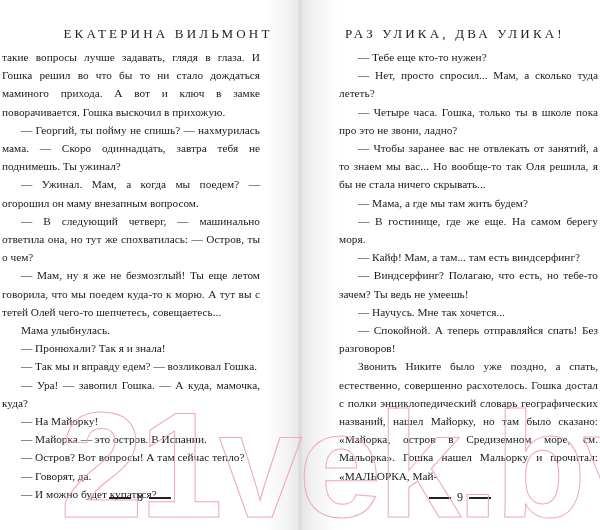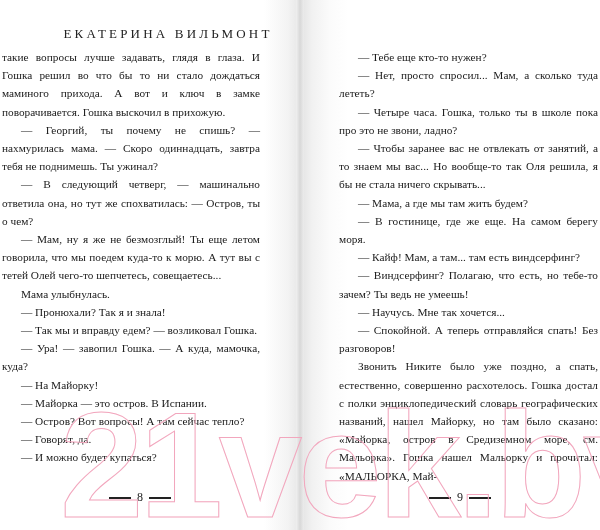--- a/index.html
+++ b/index.html
@@ -47,38 +47,40 @@
   }
 </style>
 </head>
 <body>
 
 <div class="spread">
   <div class="page left">
     <div class="running-head">ЕКАТЕРИНА ВИЛЬМОНТ</div>
     <div class="text" id="left-text">
         <p>такие вопросы лучше задавать, глядя в глаза. И Гошка решил во что бы то ни стало дождаться маминого прихода. А вот и ключ в замке поворачивается. Гошка выскочил в прихожую.</p>
-        <p class="ind">— Георгий, ты почему не спишь? — нахмурилась мама. — Скоро одиннадцать, завтра тебя не поднимешь. Ты ужинал?</p>
+        <p class="ind">— Георгий, ты пойму не спишь? — нахмурилась мама. — Скоро одиннадцать, завтра тебя не поднимешь. Ты ужинал?</p>
+        <p class="ind">— Ужинал. Мам, а когда мы поедем? — огорошил он маму внезапным вопросом.</p>
         <p class="ind">— В следующий четверг, — машинально ответила она, но тут же спохватилась: — Остров, ты о чем?</p>
         <p class="ind">— Мам, ну я же не безмозглый! Ты еще летом говорила, что мы поедем куда-то к морю. А тут вы с тетей Олей чего-то шепчетесь, совещаетесь...</p>
         <p class="ind">Мама улыбнулась.</p>
         <p class="ind">— Пронюхали? Так я и знала!</p>
         <p class="ind">— Так мы и вправду едем? — возликовал Гошка.</p>
         <p class="ind">— Ура! — завопил Гошка. — А куда, мамочка, куда?</p>
         <p class="ind">— На Майорку!</p>
         <p class="ind">— Майорка — это остров. В Испании.</p>
         <p class="ind">— Остров? Вот вопросы! А там сейчас тепло?</p>
         <p class="ind">— Говорят, да.</p>
         <p class="ind">— И можно будет купаться?</p>
       </div>
     <div class="folio">
       <span class="dash"></span><span>8</span><span class="dash"></span>
     </div>
   </div>
   <div class="page right">
+    <div class="running-head">РАЗ УЛИКА, ДВА УЛИКА!</div>
     <div class="text" id="right-text">
         <p class="ind">— Тебе еще кто-то нужен?</p>
         <p class="ind">— Нет, просто спросил... Мам, а сколько туда лететь?</p>
         <p class="ind">— Четыре часа. Гошка, только ты в школе пока про это не звони, ладно?</p>
         <p class="ind">— Чтобы заранее вас не отвлекать от занятий, а то знаем мы вас... Но вообще-то так Оля решила, я бы не стала ничего скрывать...</p>
         <p class="ind">— Мама, а где мы там жить будем?</p>
         <p class="ind">— В гостинице, где же еще. На самом берегу моря.</p>
         <p class="ind">— Кайф! Мам, а там... там есть виндсерфинг?</p>
         <p class="ind">— Виндсерфинг? Полагаю, что есть, но тебе-то зачем? Ты ведь не умеешь!</p>
         <p class="ind">— Научусь. Мне так хочется...</p>

